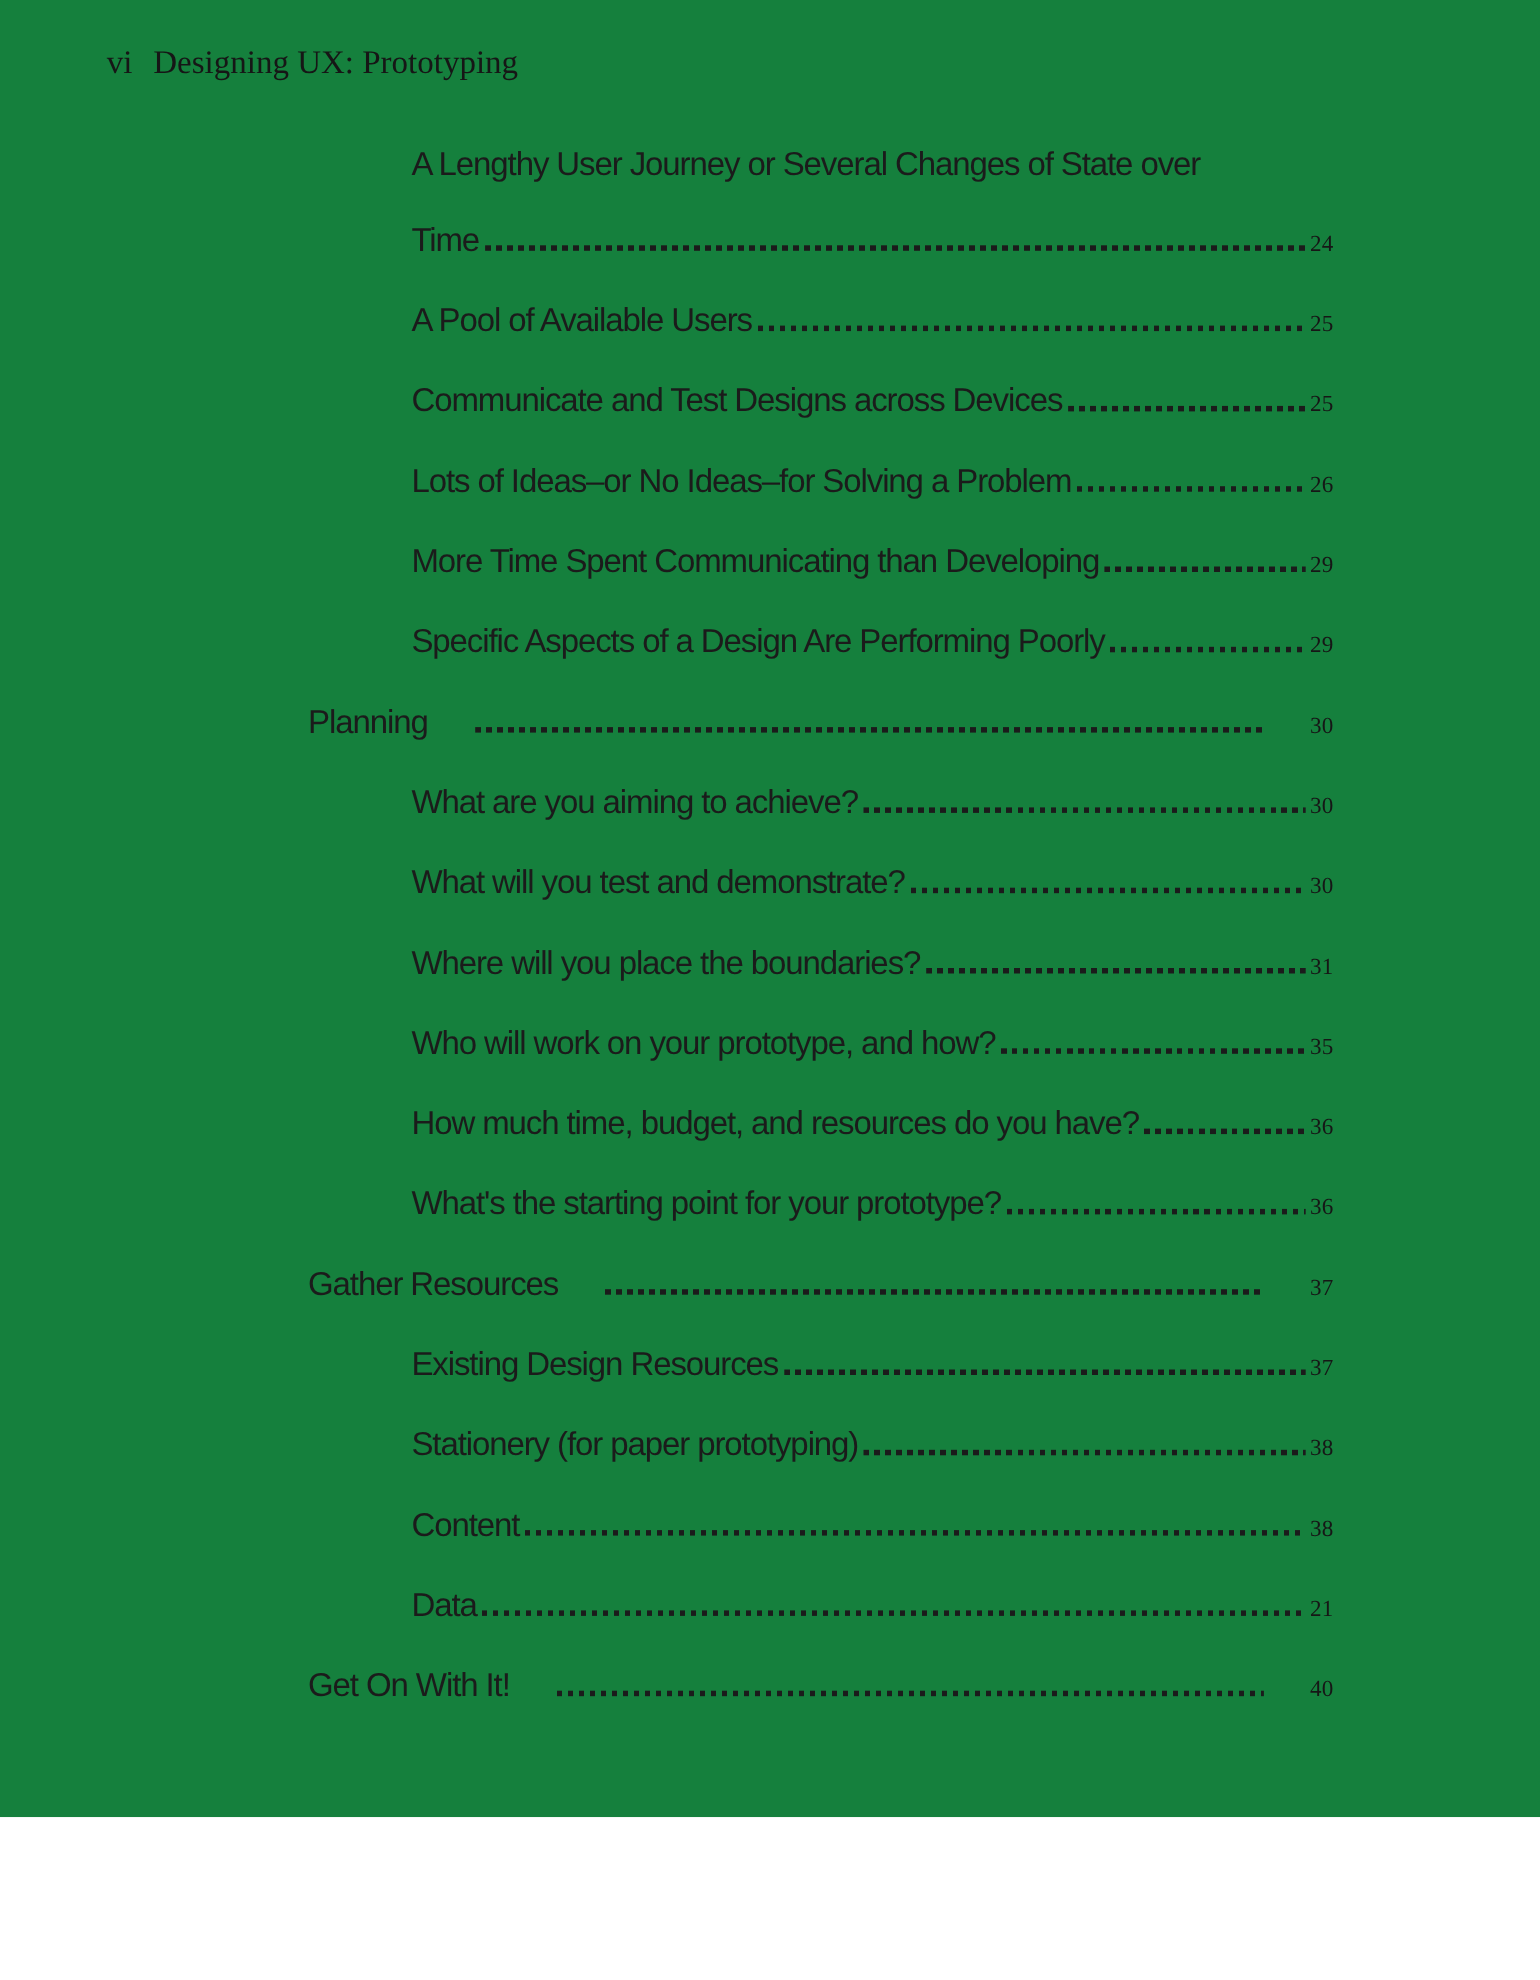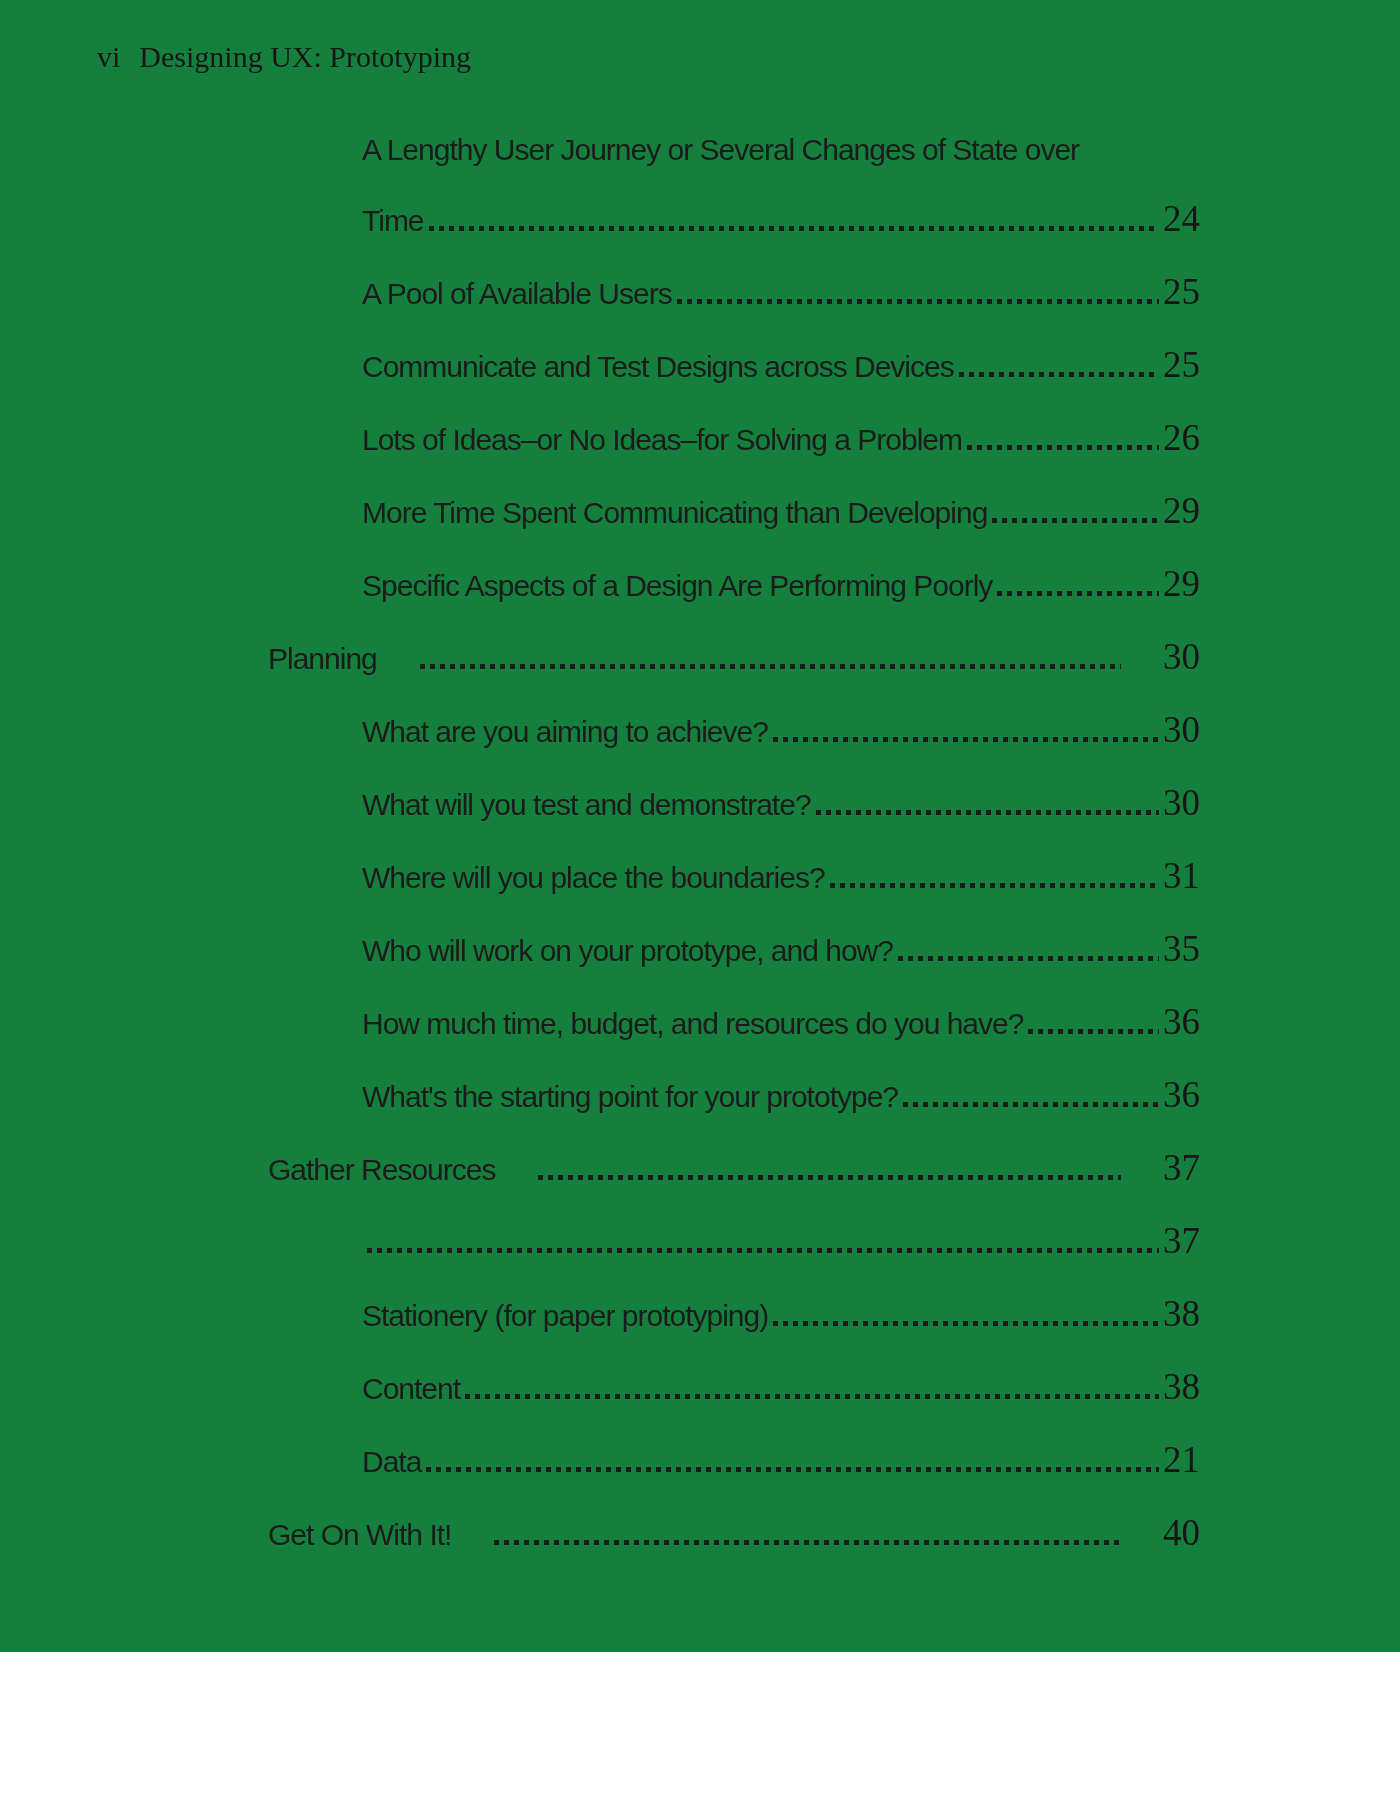--- a/index.html
+++ b/index.html
@@ -26,21 +26,21 @@
     color: #161616;
     white-space: nowrap;
   }
   .running-header .folio {
     margin-right: 19px;
   }
   
   .toc {
     position: absolute;
     top: 118px;
-    left: 0;
+    left: 12px;
     width: 1200px;
   }
   .row {
     display: flex;
     align-items: baseline;
     height: 73px;
   }
   .row.wrap-first {
     height: 64px;
   }
@@ -57,21 +57,21 @@
   .wrap-first .label { line-height: 64px; }
   .leader {
     flex: 1 1 auto;
     height: 5px;
     margin: 0 4px 0 5px;
     background: repeating-linear-gradient(90deg, #1b1b1b 0 5px, transparent 5px 10px);
   }
   .pagenum {
     flex: 0 0 auto;
     font-family: "Liberation Serif", serif;
-    font-size: 37px;
+    font-size: 21px;
     line-height: 73px;
     color: #161616;
   }
 </style>
 </head>
 <body>
 
 <div class="page">
   <header class="running-header">
     <span class="folio">vi</span><span>Designing UX: Prototyping</span>
@@ -144,20 +144,21 @@
         <span class="label">What's the starting point for your prototype?</span>
         <span class="leader"></span>
         <span class="pagenum">36</span>
       </div>
       <div class="row lvl1">
         <span class="label">Gather Resources</span>
         <span class="leader"></span>
         <span class="pagenum">37</span>
       </div>
       <div class="row lvl2">
+        <span class="label">Existing Design Resources</span>
         <span class="leader"></span>
         <span class="pagenum">37</span>
       </div>
       <div class="row lvl2">
         <span class="label">Stationery (for paper prototyping)</span>
         <span class="leader"></span>
         <span class="pagenum">38</span>
       </div>
       <div class="row lvl2">
         <span class="label">Content</span>

